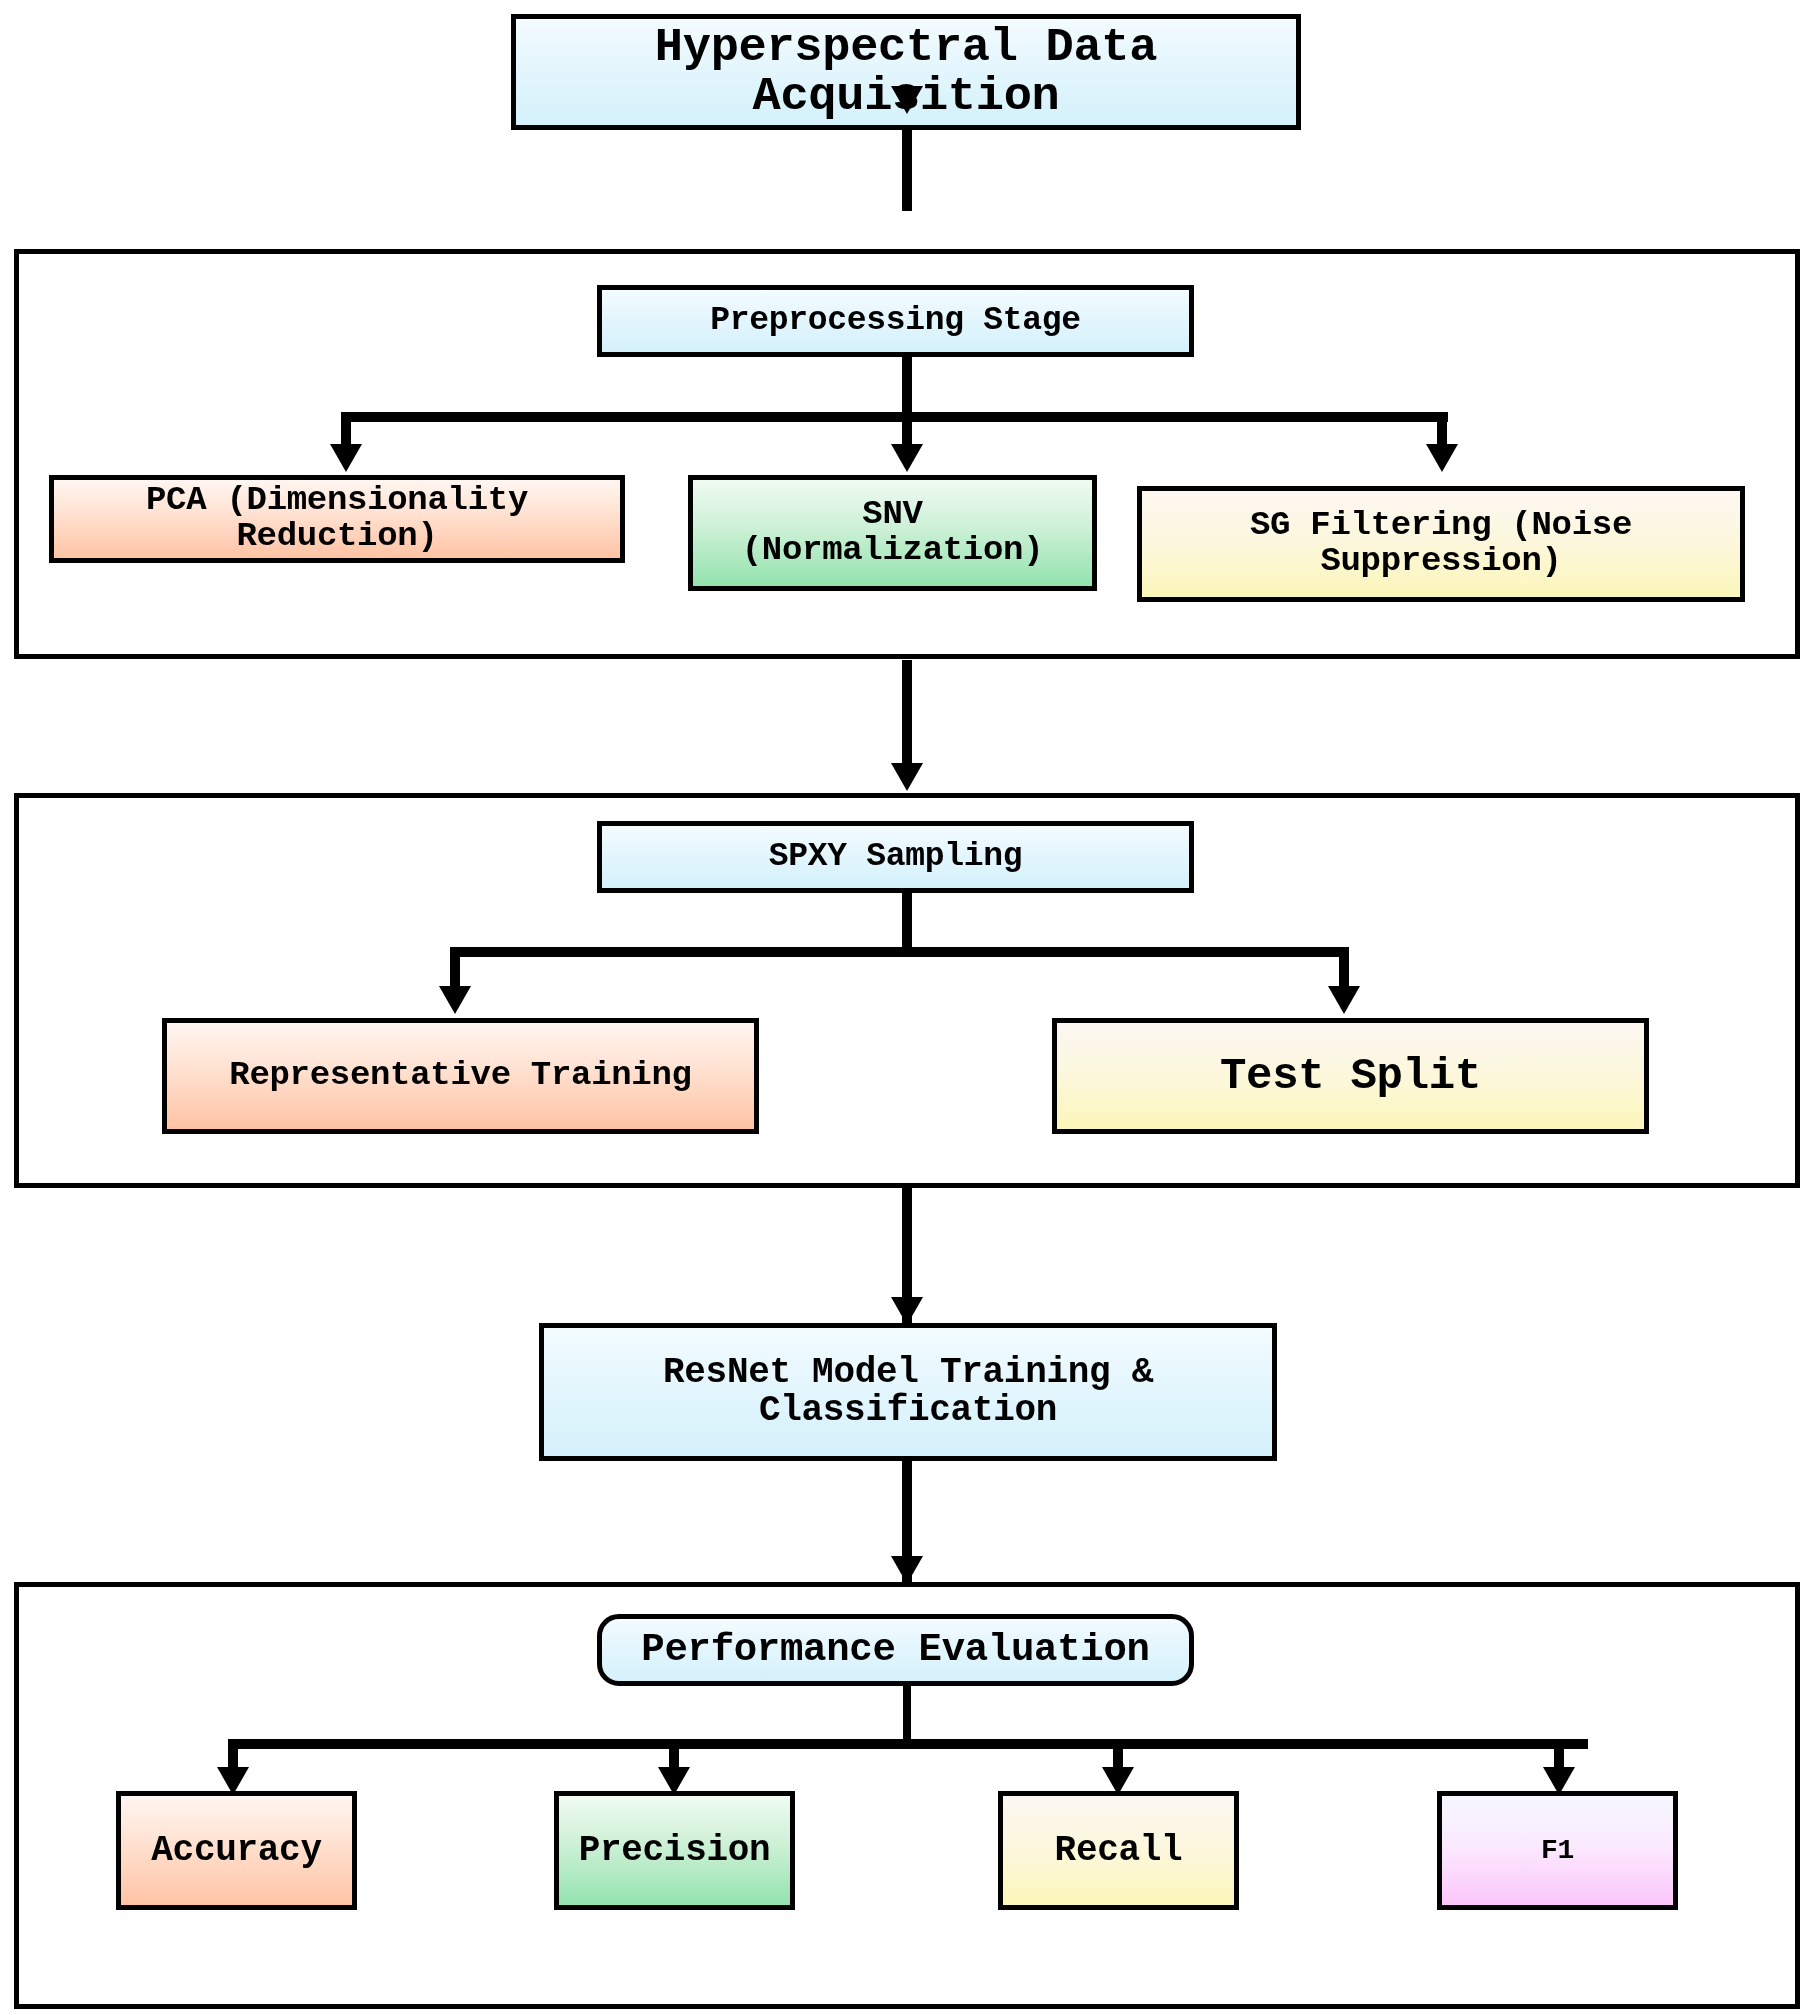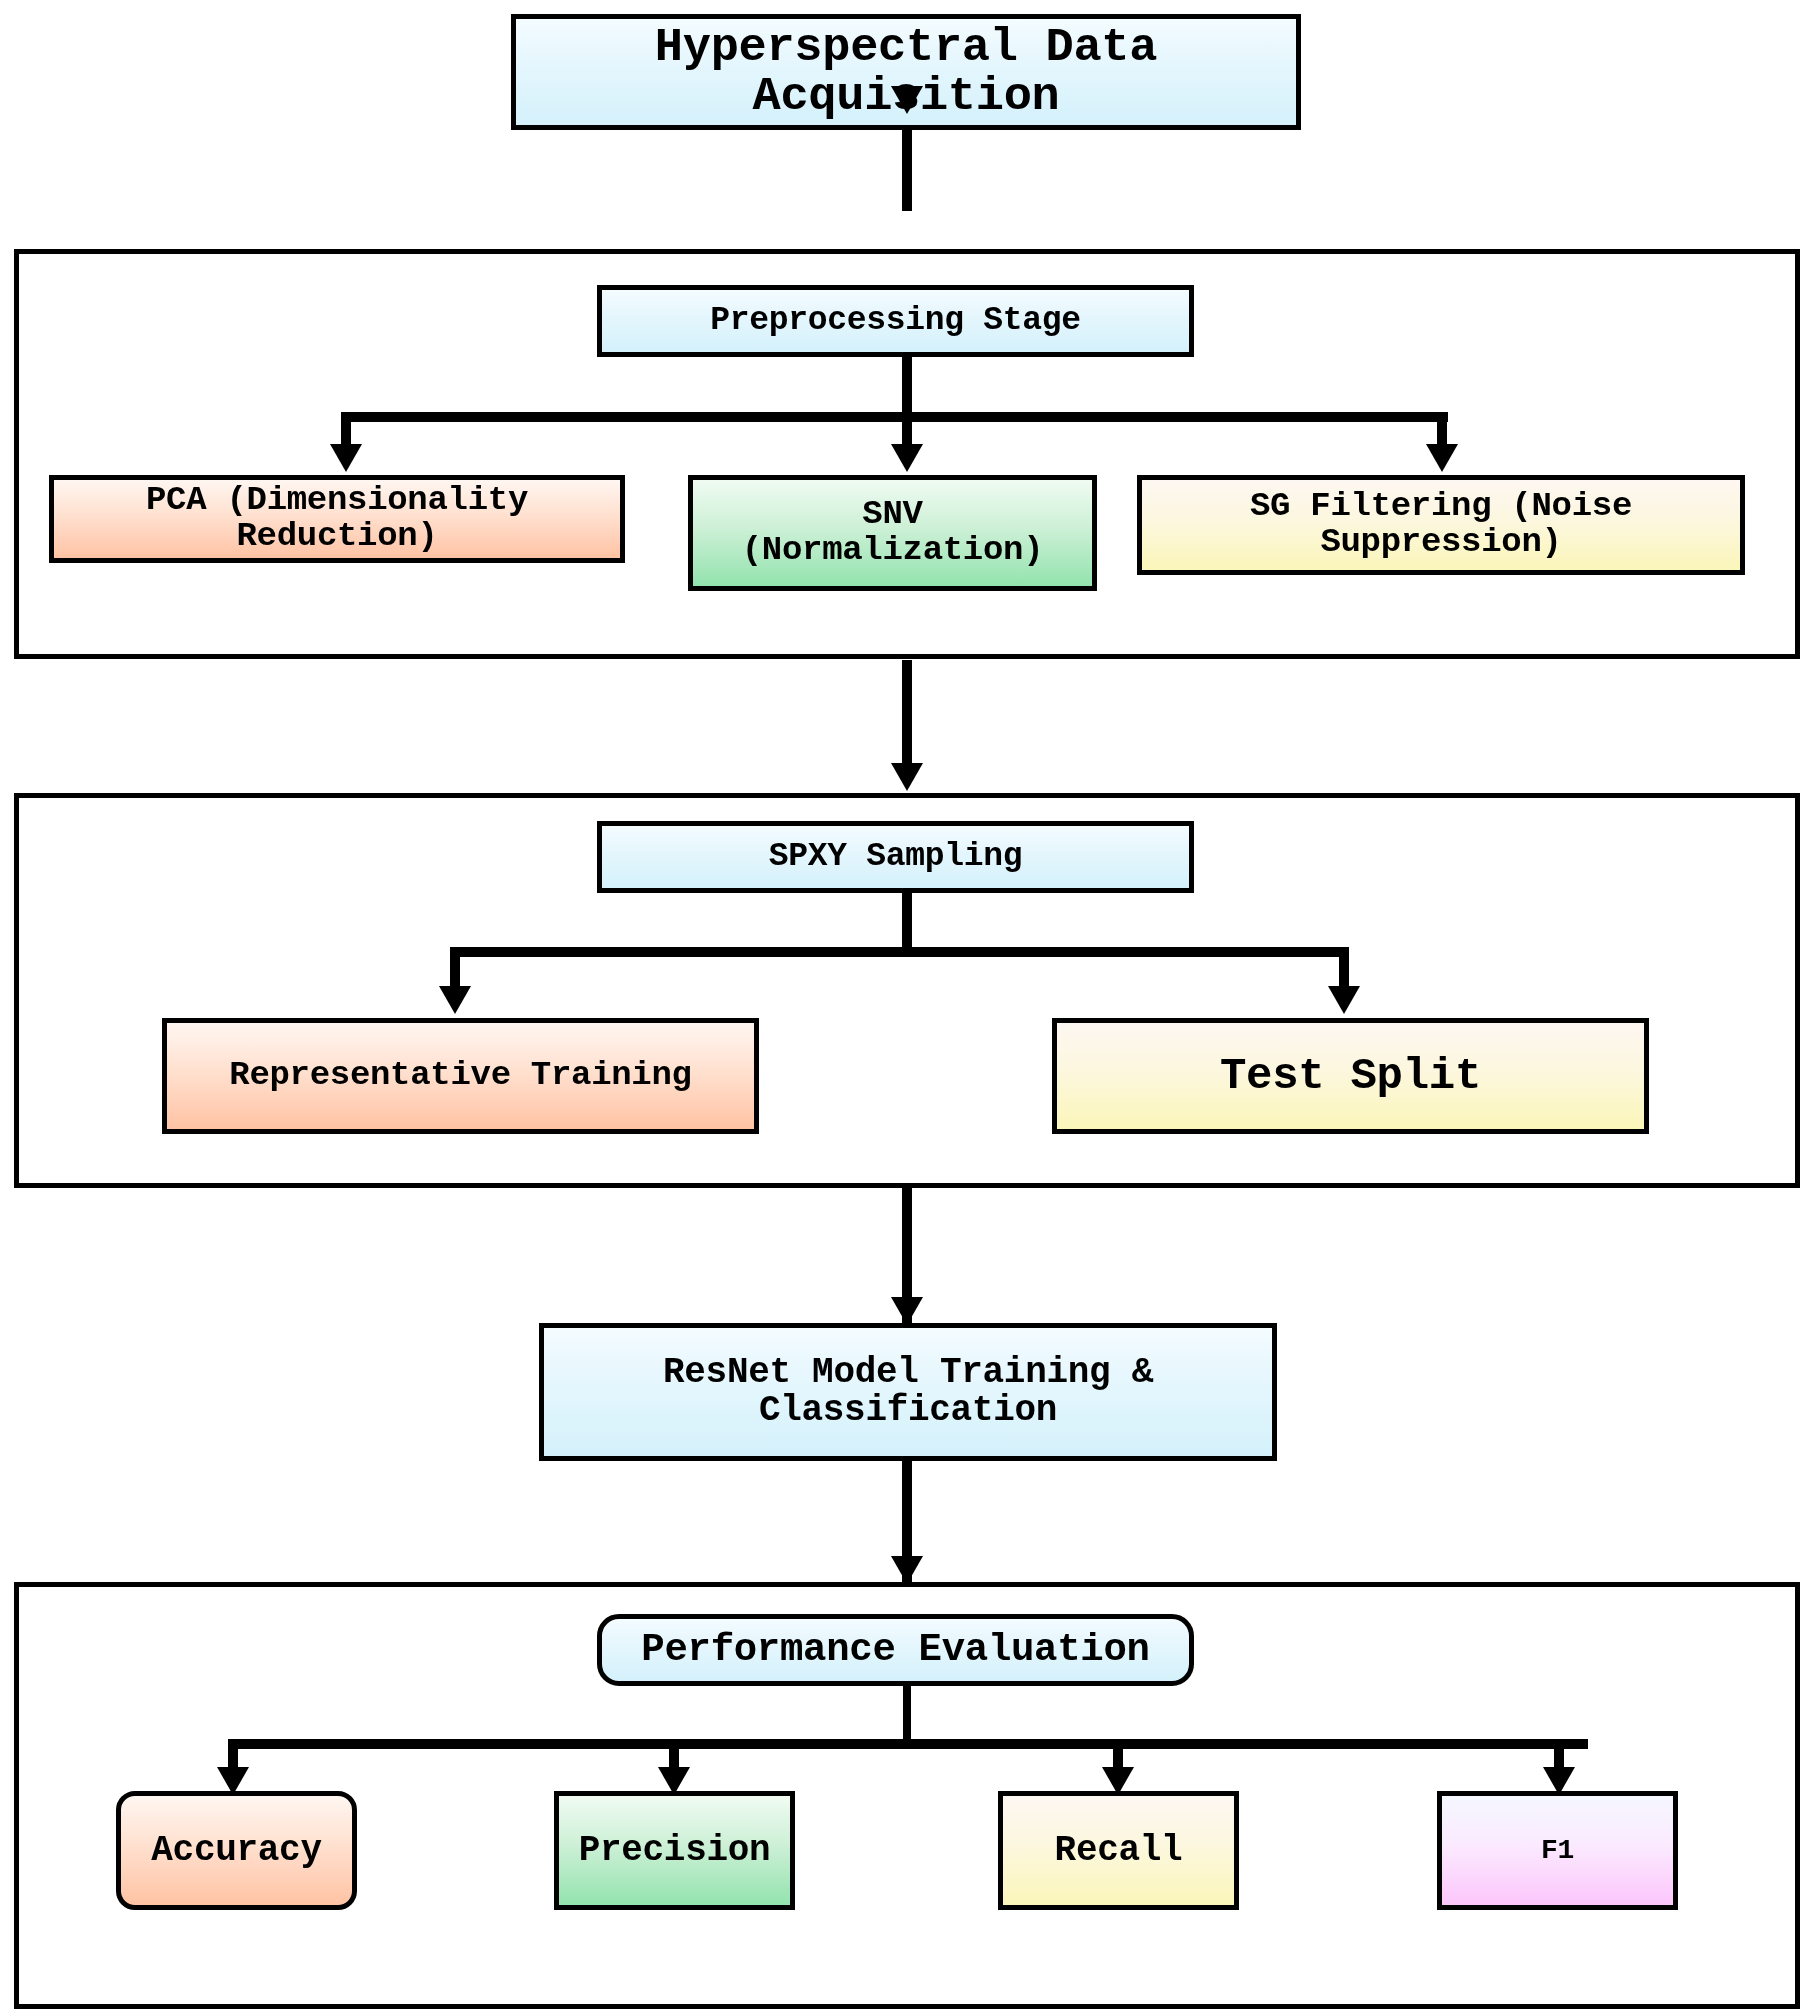--- a/index.html
+++ b/index.html
@@ -78,21 +78,21 @@
   <div class="vline" style="left:902px;top:412px;width:10.4px;height:37px;"></div>
   <div class="arrowhead" style="left:891px;top:444px;"></div>
 
   <div class="vline" style="left:1437px;top:412px;width:10.4px;height:37px;"></div>
   <div class="arrowhead" style="left:1426px;top:444px;"></div>
 
   <div class="node orange" style="left:49px;top:475px;width:576px;height:88px;font-size:34px;">PCA (Dimensionality Reduction)</div>
 
   <div class="node green" style="left:688px;top:475px;width:409px;height:116px;font-size:34px;">SNV (Normalization)</div>
 
-  <div class="node yellow" style="left:1137px;top:475px;width:608px;height:100px;font-size:34px;">SG Filtering (Noise Suppression)</div>
+  <div class="node yellow" style="left:1137px;top:486px;width:608px;height:116px;font-size:34px;">SG Filtering (Noise Suppression)</div>
 
   <div class="vline" style="left:902px;top:660px;width:10.4px;height:104px;"></div>
   <div class="arrowhead" style="left:891px;top:763px;"></div>
 
   <div class="group" style="left:13.5px;top:793px;width:1786px;height:395px;"></div>
 
   <div class="node blue" style="left:597px;top:821px;width:597px;height:72px;font-size:33px;">SPXY Sampling</div>
 
   <div class="vline" style="left:902px;top:892px;width:10.4px;height:60px;"></div>
   <div class="hline" style="left:450px;top:947px;width:899px;height:10.4px;"></div>
@@ -127,21 +127,21 @@
 
   <div class="vline" style="left:669px;top:1739px;width:10.4px;height:32px;"></div>
   <div class="arrowhead" style="left:658px;top:1767px;"></div>
 
   <div class="vline" style="left:1113px;top:1739px;width:10.4px;height:32px;"></div>
   <div class="arrowhead" style="left:1102px;top:1767px;"></div>
 
   <div class="vline" style="left:1554px;top:1739px;width:10.4px;height:32px;"></div>
   <div class="arrowhead" style="left:1543px;top:1767px;"></div>
 
-  <div class="node orange" style="left:116px;top:1791px;width:241px;height:119px;font-size:36px;border-radius:19px;">Accuracy</div>
+  <div class="node orange" style="left:116px;top:1791px;width:241px;height:119px;font-size:36px;">Accuracy</div>
 
   <div class="node green" style="left:554px;top:1791px;width:241px;height:119px;font-size:36px;">Precision</div>
 
   <div class="node yellow" style="left:998px;top:1791px;width:241px;height:119px;font-size:36px;">Recall</div>
 
   <div class="node pink" style="left:1437px;top:1791px;width:241px;height:119px;font-size:28px;">F1</div>
 
 </div>
 
 

